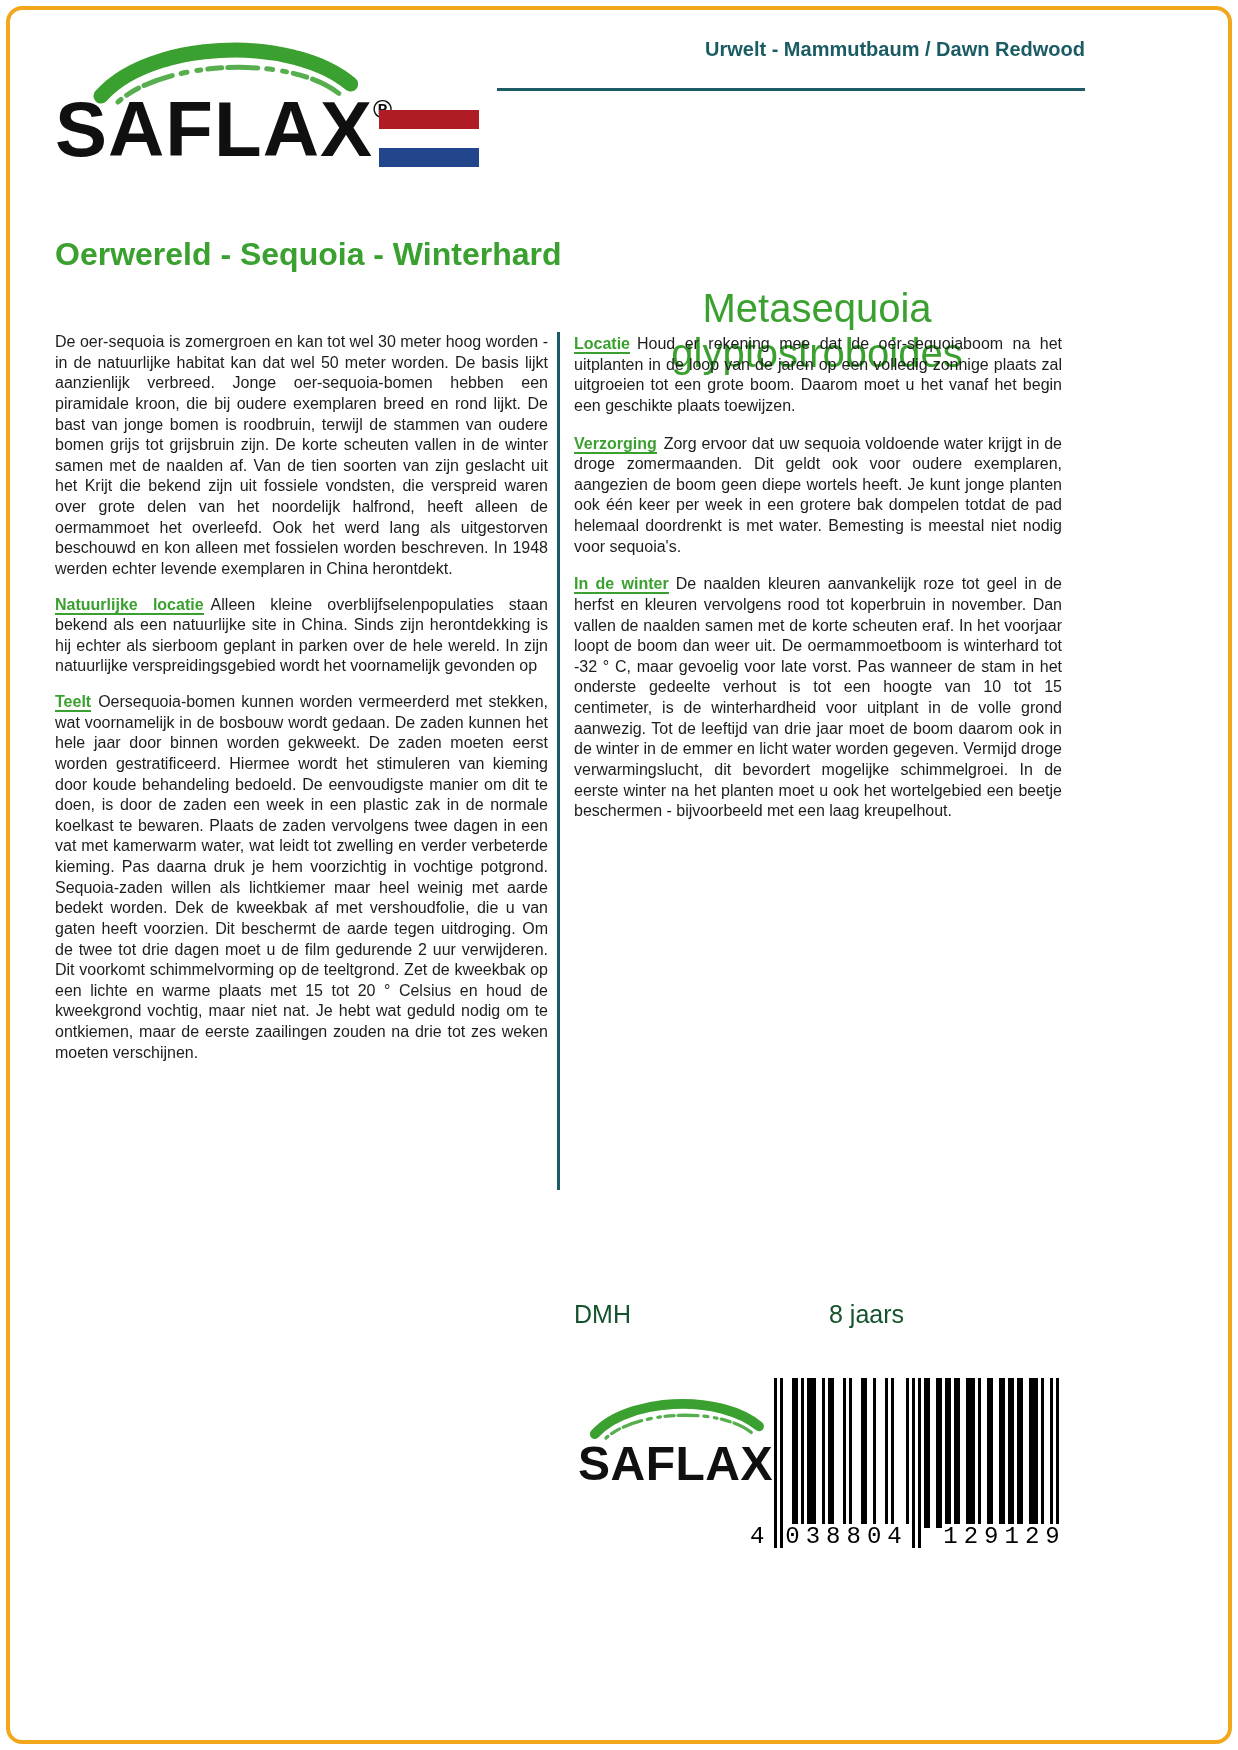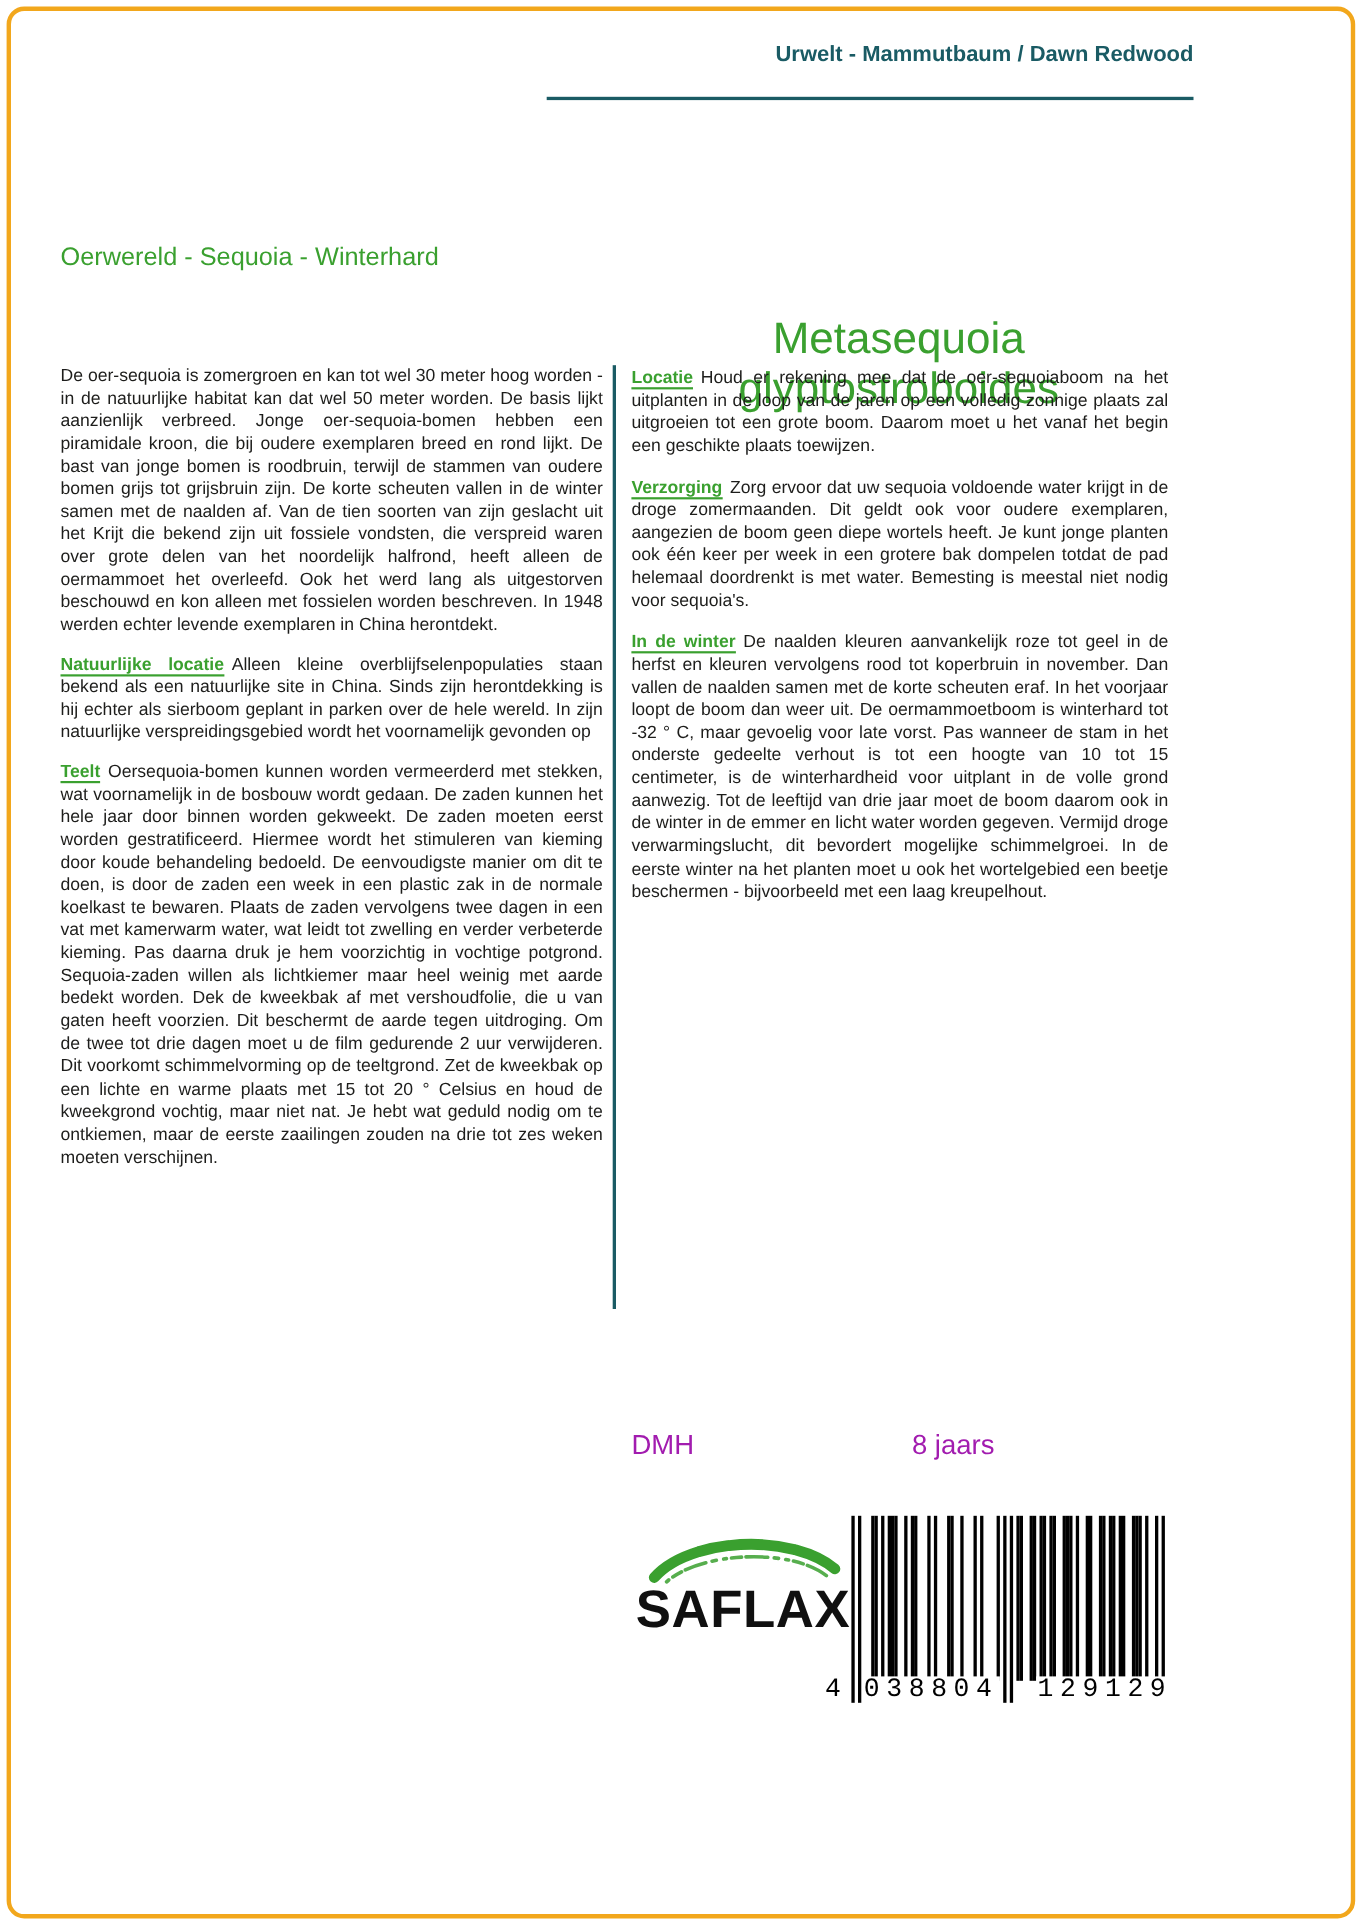--- a/index.html
+++ b/index.html
@@ -41,38 +41,38 @@
   .stripe.blue{background:var(--blue);}
 
   
   .top-title{
     position:absolute;left:420px;top:38px;width:665px;
     text-align:right;font-size:20px;font-weight:bold;color:var(--teal);
   }
   .top-rule{position:absolute;left:497px;top:88px;width:588px;height:3px;background:var(--teal);}
 
   
-  .title-left{position:absolute;left:55px;top:220px;font-size:23px;font-weight:normal;color:var(--green);}
+  .title-left{position:absolute;left:55px;top:236px;font-size:32px;font-weight:bold;color:var(--green);}
   .title-right{position:absolute;left:570px;top:286px;width:494px;text-align:center;font-size:40px;color:var(--green);}
 
   
   .col-left{position:absolute;left:55px;top:332px;width:493px;}
   .col-right{position:absolute;left:574px;top:334px;width:488px;}
   .divider{position:absolute;left:557px;top:332px;width:3px;height:858px;background:var(--teal);}
 
   .para{margin:0 0 15px 0;text-align:justify;font-size:16px;line-height:1.29;}
   .col-right .para{margin-bottom:17px;}
   .h{
     font-weight:bold;color:var(--green);
     border-bottom:2px solid var(--green);
     margin-right:7px;
   }
 
   
-  .details{position:absolute;left:574px;top:1300px;width:488px;font-size:25px;color:#a21caf;}
+  .details{position:absolute;left:574px;top:1300px;width:488px;font-size:25px;color:#14532d;}
   .details .row{display:flex;margin-bottom:16px;}
   .details .lab{width:255px;}
   .details .val{flex:1;}
 
   
   .brand-bottom{position:absolute;left:578px;top:1392px;width:210px;height:120px;}
   .arch-bottom{position:absolute;left:10px;top:0;width:182px;height:50px;}
   .word-bottom{position:absolute;left:0;top:44px;font-size:48px;font-weight:bold;letter-spacing:0.5px;color:#101010;white-space:nowrap;}
 
   
@@ -89,20 +89,34 @@
   .bc-lead{left:-24px;}
   .bc-left{left:10px;width:125px;text-align:center;letter-spacing:6px;}
   .bc-right{left:168px;width:125px;text-align:center;letter-spacing:6px;}
 </style>
 </head>
 <body>
 
 <div class="page">
   <div class="frame"></div>
 
+  <div class="brand-top">
+    <svg class="arch-top" viewBox="0 0 270 76" aria-hidden="true">
+      <path d="M7 64 C 58 6, 208 2, 263 58" fill="none" style="stroke:var(--green)" stroke-width="15" stroke-linecap="round" stroke-dasharray="70 3 40 2 90 3 60"></path>
+      <path d="M24 70 C 70 28, 200 22, 248 64" fill="none" style="stroke:var(--green)" stroke-width="5" stroke-linecap="round" stroke-dasharray="4 7 14 6 30 9 6 10" opacity="0.85"></path>
+    </svg>
+    <div class="brand-line">
+      <span class="word-top">SAFLAX</span><span class="reg-top">®</span>
+    </div>
+    <div class="flag">
+      <div class="stripe red"></div>
+      <div class="stripe white"></div>
+      <div class="stripe blue"></div>
+    </div>
+  </div>
 
   <div class="top-title">Urwelt - Mammutbaum / Dawn Redwood</div>
   <div class="top-rule"></div>
 
   <div class="title-left">Oerwereld - Sequoia - Winterhard</div>
   <div class="title-right">Metasequoia glyptostroboides</div>
 
   <div class="divider"></div>
 
   <div class="col-left">

